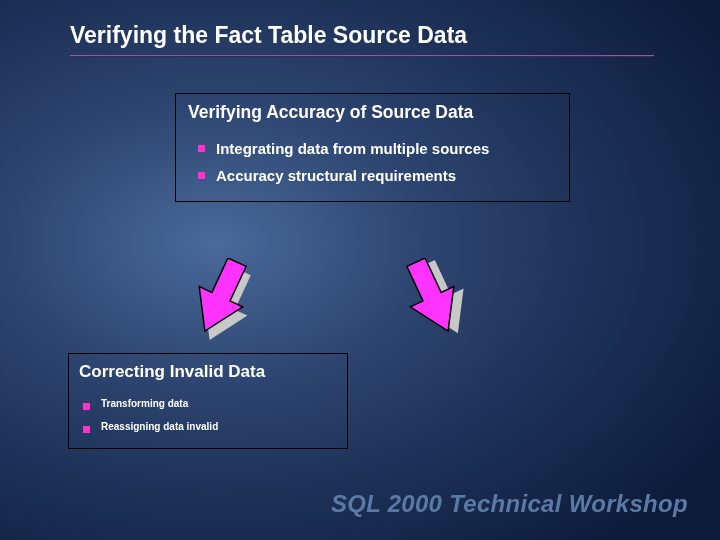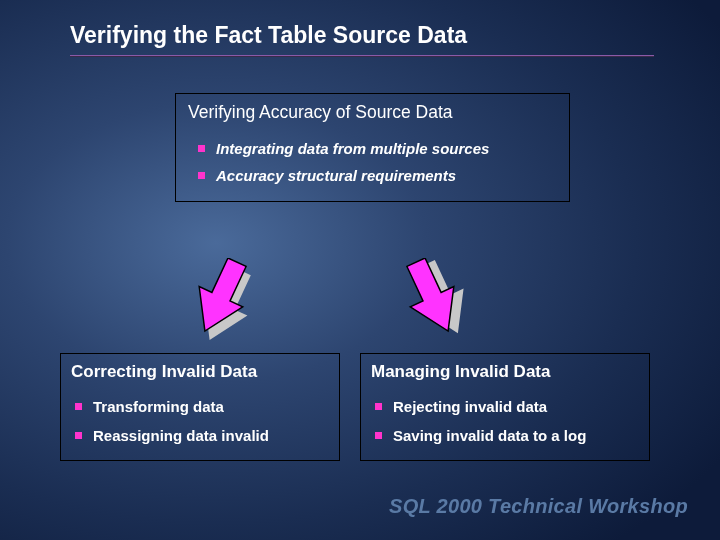--- a/index.html
+++ b/index.html
@@ -34,89 +34,88 @@
   }
   .box-top {
     left: 175px;
     top: 93px;
     width: 395px;
     padding: 8px 12px 12px 12px;
   }
   .box-heading {
     color: #fff;
     font-size: 17.5px;
-    font-weight: normal;
+    font-weight: bold;
     margin-bottom: 12px;
   }
   .bullets { list-style: none; }
   .bullets li {
     color: #fff;
     font-size: 15px;
     font-weight: bold;
     padding: 5px 0 5px 28px;
     position: relative;
-    font-style: italic;
   }
   .bullets li::before {
     content: '';
     position: absolute;
     left: 10px;
     top: 10px;
     width: 7px;
     height: 7px;
     background: #ff33cc;
   }
   .arrow-wrap {
     position: absolute;
     top: 258px;
   }
   .arrow-left { left: 178px; }
   .arrow-right { left: 395px; }
   .arrow-wrap svg { display: block; }
   .box-bl {
-    left: 60px;
+    left: 68px;
     top: 353px;
     width: 280px;
     padding: 8px 10px 10px 10px;
   }
   .box-br {
     left: 360px;
     top: 353px;
     width: 290px;
     padding: 8px 10px 10px 10px;
   }
   .box-heading-sm {
     color: #fff;
     font-size: 17px;
     font-weight: bold;
     margin-bottom: 10px;
   }
   .bullets-sm { list-style: none; }
   .bullets-sm li {
     color: #fff;
-    font-size: 15px;
+    font-size: 10px;
     font-weight: bold;
     padding: 6px 0 6px 22px;
     position: relative;
   }
   .bullets-sm li::before {
     content: '';
     position: absolute;
     left: 4px;
     top: 11px;
     width: 7px;
     height: 7px;
     background: #ff33cc;
   }
   .footer {
     position: absolute;
     right: 32px;
     bottom: 14px;
     color: #5a7aa5;
-    font-size: 20px;
+    font-size: 24px;
     font-weight: bold;
     font-style: italic;
     letter-spacing: 0.3px;
   }
 </style>
 </head>
 <body>
 
 <div class="slide">
 
@@ -150,23 +149,16 @@
   </div>
 
   <div class="box box-bl">
     <div class="box-heading-sm">Correcting Invalid Data</div>
     <ul class="bullets-sm">
       <li>Transforming data</li>
       <li>Reassigning data invalid</li>
     </ul>
   </div>
 
-  <div class="box box-br">
-    <div class="box-heading-sm">Managing Invalid Data</div>
-    <ul class="bullets-sm">
-      <li>Rejecting invalid data</li>
-      <li>Saving invalid data to a log</li>
-    </ul>
-  </div>
 
   <div class="footer">SQL 2000 Technical Workshop</div>
 
 </div>
 
 </body></html>

